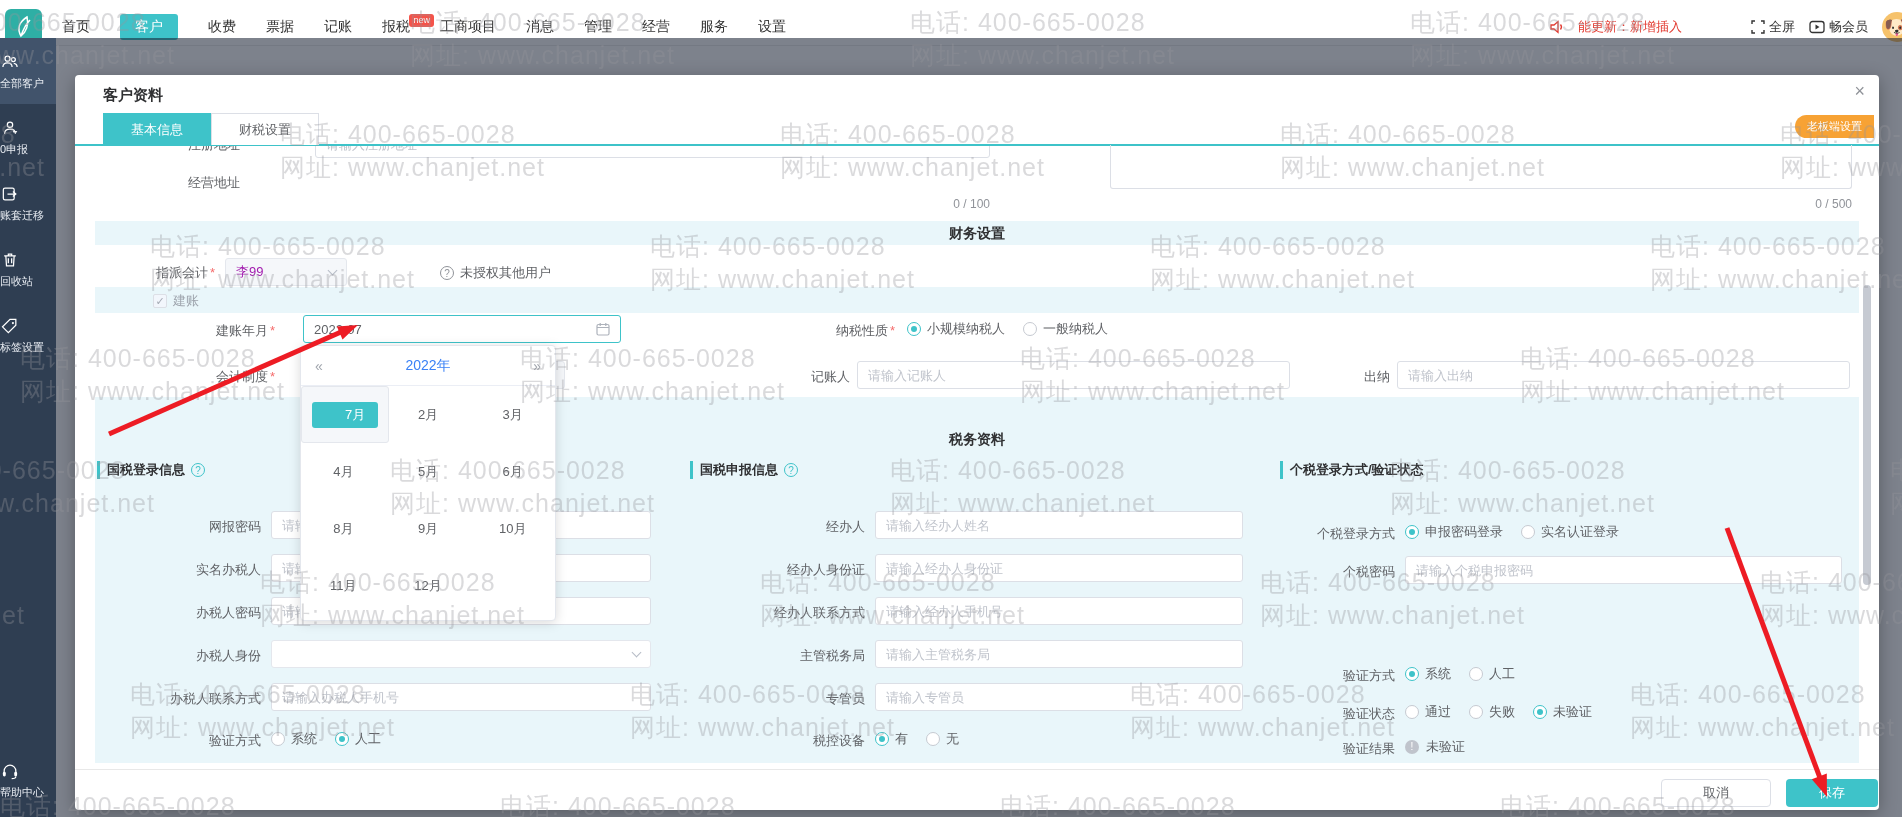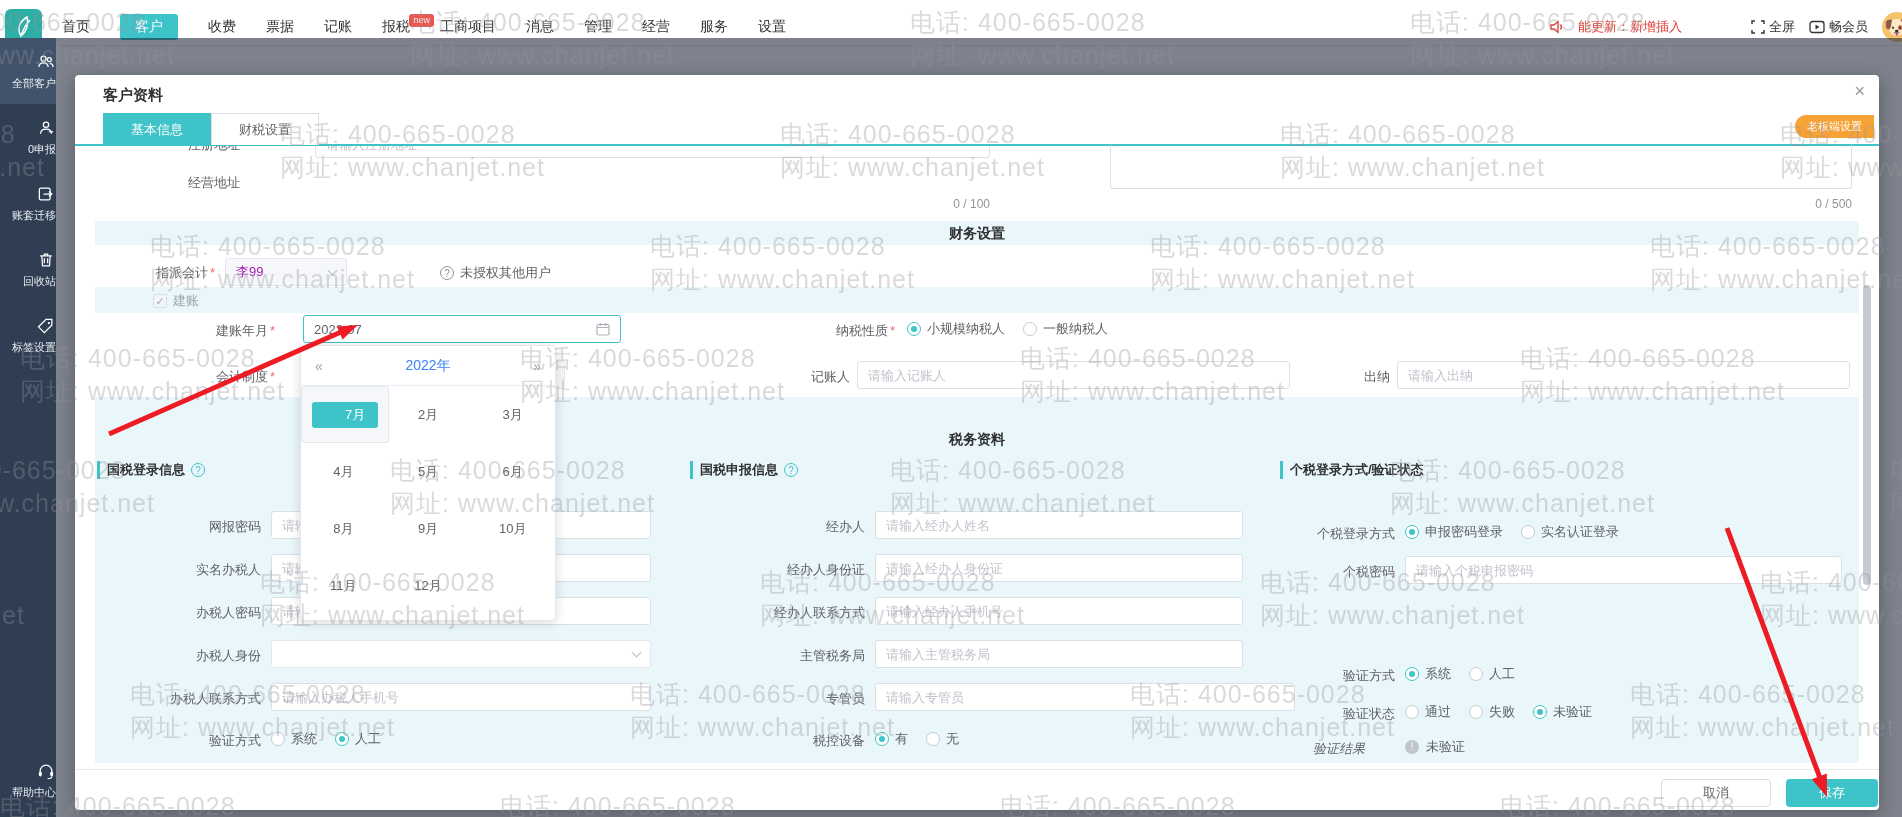--- a/index.html
+++ b/index.html
@@ -20,21 +20,21 @@
   .nav-right { position:absolute; right:6px; top:0; height:38px; display:flex; align-items:center; gap:14px; }
   .announce { color:#e23a30; font-size:13px; width:158px; overflow:hidden; white-space:nowrap; }
   .announce span { margin-left:-14px; display:inline-block; }
   .nav-tool { display:flex; align-items:center; gap:4px; font-size:13px; color:#333; }
   .avatar { width:30px; height:30px; border-radius:50%; background:#f6c26b; font-size:20px; line-height:30px;
             text-align:center; margin-right:-16px; overflow:hidden; }
 
   
   .sidebar { position:absolute; left:0; top:38px; width:56px; height:779px; background:#2F3E52; z-index:60;
              display:flex; flex-direction:column; }
-  .side-item { width:56px; height:66px; display:flex; flex-direction:column; align-items:flex-end;
+  .side-item { width:56px; height:66px; display:flex; flex-direction:column; align-items:flex-start;
                justify-content:center; gap:4px; color:#e8ecf2; font-size:11px; cursor:pointer; }
   .side-item.active { background:#41536B; }
   .side-bottom { margin-top:auto; margin-bottom:4px; }
 
   
   .dim { position:absolute; left:56px; top:38px; right:0; bottom:0; background:rgba(18,28,45,0.55); z-index:70; }
 
   
   .modal { position:absolute; left:75px; top:75px; width:1804px; height:735px; background:#fff;
            border-radius:4px; z-index:100; box-shadow:0 4px 18px rgba(0,0,0,.3); }
@@ -319,21 +319,21 @@
         </div>
         <div class="f-label" style="left: 612px; top: 443px; width: 178px;">经办人</div>
         <input class="t-input" placeholder="请输入经办人姓名" style="left: 800px; top: 436px; width: 368px;">
         <div class="f-label" style="left: 612px; top: 486px; width: 178px;">经办人身份证</div>
         <input class="t-input" placeholder="请输入经办人身份证" style="left: 800px; top: 479px; width: 368px;">
         <div class="f-label" style="left: 612px; top: 529px; width: 178px;">经办人联系方式</div>
         <input class="t-input" placeholder="请输入经办人手机号" style="left: 800px; top: 522px; width: 368px;">
         <div class="f-label" style="left: 612px; top: 572px; width: 178px;">主管税务局</div>
         <input class="t-input" placeholder="请输入主管税务局" style="left: 800px; top: 565px; width: 368px;">
         <div class="f-label" style="left: 612px; top: 615px; width: 178px;">专管员</div>
-        <input class="t-input" placeholder="请输入专管员" style="left: 800px; top: 608px; width: 420px;">
+        <input class="t-input" placeholder="请输入专管员" style="left: 800px; top: 608px; width: 368px;">
         <div class="f-label" style="left: 612px; top: 657px; width: 178px;">税控设备</div>
         <div class="rgroup" style="left: 800px; top: 650px;">
           <span class="ropt">
             <span class="radio on"></span>
             <span>有</span>
           </span>
           <span class="ropt">
             <span class="radio"></span>
             <span>无</span>
           </span>
@@ -373,21 +373,21 @@
           </span>
           <span class="ropt">
             <span class="radio"></span>
             <span>失败</span>
           </span>
           <span class="ropt">
             <span class="radio on"></span>
             <span>未验证</span>
           </span>
         </div>
-        <div class="f-label" style="left: 1156px; top: 665px; width: 134px; font-style: italic;">验证结果</div>
+        <div class="f-label" style="left: 1186px; top: 665px; width: 134px;">验证结果</div>
         <div class="rgroup" style="gap: 7px; left: 1330px; top: 658px;">
           <span class="status-dot">!</span>
           <span>未验证</span>
         </div>
       </div>
 
     <div class="scroll-thumb"></div>
 
     <div class="m-footline"></div>
     <div class="btn btn-cancel">取消</div>

